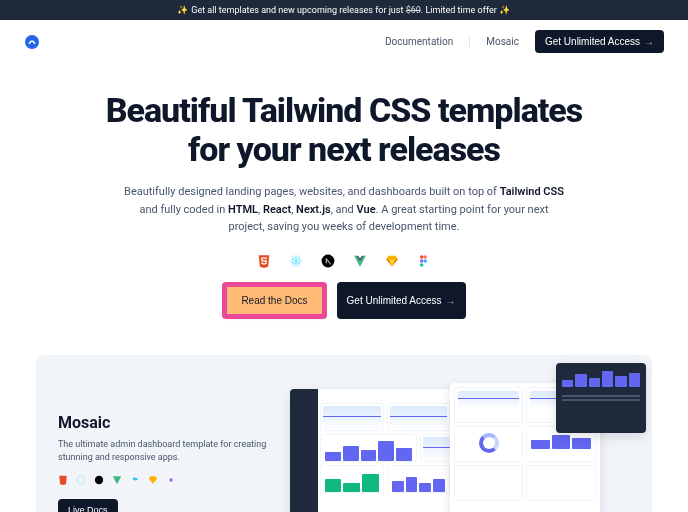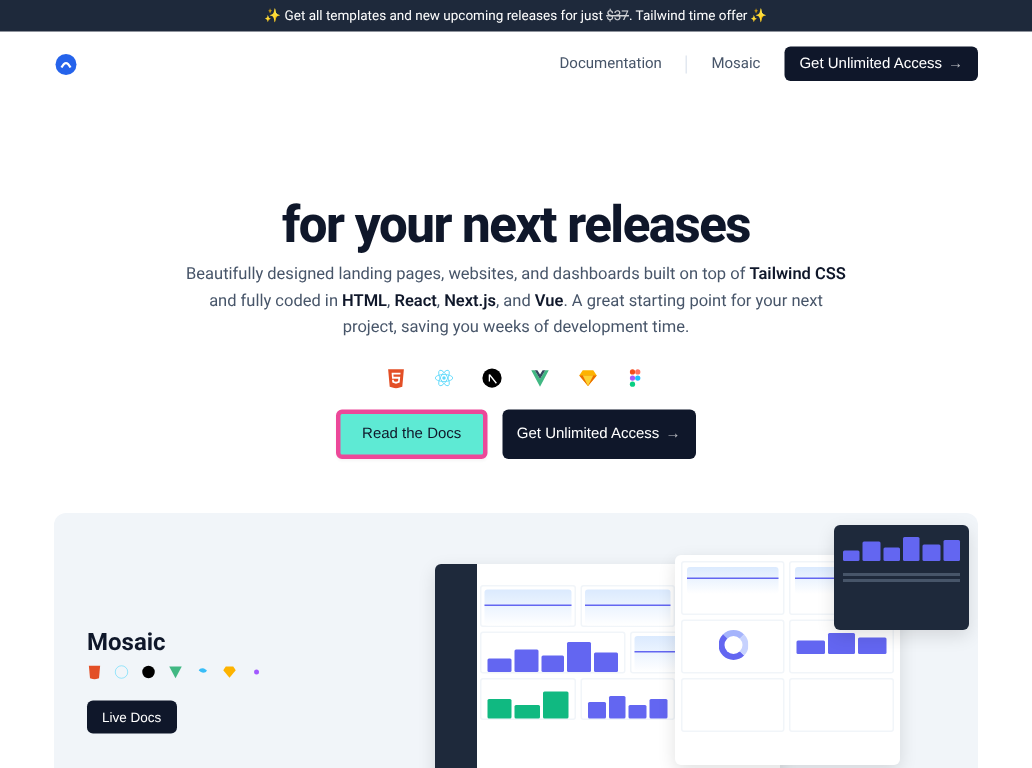--- a/index.html
+++ b/index.html
@@ -1,38 +1,38 @@
 <!DOCTYPE html>
 <html><head>
   <meta charset="utf-8">
   <style>
     * { margin: 0; padding: 0; box-sizing: border-box; }
     body { font-family: -apple-system, BlinkMacSystemFont, "Segoe UI", Roboto, sans-serif; background: #fff; color: #0f172a; width: 688px; }
     
     .banner { background: #1e293b; color: #fff; text-align: center; padding: 5px 10px; font-size: 9px; }
     .banner-strike { text-decoration: line-through; opacity: 0.8; }
     
-    .nav { display: flex; align-items: center; justify-content: space-between; padding: 10px 36px; }
+    .nav { display: flex; align-items: center; justify-content: space-between; padding: 10px 24px; }
     .logo { width: 16px; height: 16px; }
     .nav-right { display: flex; align-items: center; gap: 16px; }
     .nav-link { font-size: 10px; color: #475569; text-decoration: none; }
     .nav-divider { width: 1px; height: 12px; background: #e2e8f0; }
     .btn-primary { background: #0f172a; color: #fff; border: none; border-radius: 4px; padding: 6px 10px; font-size: 10px; cursor: pointer; display: inline-flex; align-items: center; gap: 4px; }
     .btn-primary .arrow { opacity: 0.7; }
     
     .hero { text-align: center; padding: 28px 40px 8px; }
     .hero-title { font-size: 34px; font-weight: 800; line-height: 1.15; letter-spacing: -1px; }
-    .hero-sub { font-size: 11px; color: #475569; max-width: 440px; margin: 4px auto 0; line-height: 1.6; }
+    .hero-sub { font-size: 11px; color: #475569; max-width: 440px; margin: 14px auto 0; line-height: 1.6; }
     .hero-sub b { color: #0f172a; font-weight: 600; }
     
     .tech-row { display: flex; justify-content: center; gap: 18px; margin: 18px 0 14px; }
     .tech-icon { width: 14px; height: 14px; display: flex; align-items: center; justify-content: center; }
     
     .cta-row { display: flex; justify-content: center; gap: 10px; margin-bottom: 28px; }
-    .btn-ghost { background: #5eead4; border: 3px solid #ec4899; border-radius: 4px; padding: 8px 14px; font-size: 10px; color: #0f172a; cursor: pointer; box-shadow: 0 1px 2px rgba(0,0,0,0.04); }
+    .btn-ghost { background: #fdba74; border: 5px solid #ec4899; border-radius: 4px; padding: 8px 14px; font-size: 10px; color: #0f172a; cursor: pointer; box-shadow: 0 1px 2px rgba(0,0,0,0.04); }
     
     .card { background: #f1f5f9; margin: 0 36px 14px; border-radius: 8px; display: flex; align-items: center; padding: 16px; gap: 16px; min-height: 170px; position: relative; overflow: hidden; }
     .card-text { flex: 0 0 38%; padding-left: 6px; margin-top: 12px; }
     .card-title { font-size: 16px; font-weight: 700; margin-bottom: 6px; }
     .card-desc { font-size: 9px; color: #475569; line-height: 1.5; margin-bottom: 10px; }
     .card-tech { display: flex; gap: 8px; margin-bottom: 14px; }
     .card-tech .tech-icon { width: 10px; height: 10px; }
     .card-btns { display: flex; gap: 8px; }
     .btn-dark { background: #0f172a; color: #fff; border: none; border-radius: 4px; padding: 6px 10px; font-size: 9px; cursor: pointer; }
     .btn-blue { background: #2563eb; color: #fff; border: none; border-radius: 4px; padding: 6px 10px; font-size: 9px; cursor: pointer; }
@@ -53,21 +53,21 @@
     .mock-donut { width: 30px; height: 30px; border-radius: 50%; border: 6px solid #6366f1; border-top-color: #a5b4fc; border-right-color: #c7d2fe; margin: 6px auto; }
     .mock-grid { display: grid; grid-template-columns: 1fr 1fr; gap: 3px; padding: 4px; }
     .mock-grid-cell { height: 36px; background: #fff; border: 1px solid #f1f5f9; border-radius: 2px; }
     .mock-dark-bars { display: flex; gap: 2px; align-items: flex-end; height: 30px; padding: 6px; }
     .mock-dark-bars span { flex: 1; background: #6366f1; border-radius: 1px; }
   </style>
 </head>
 <body>
 
 <div class="banner">
-  <span>✨ Get all templates and new upcoming releases for just </span><span class="banner-strike">$37</span><span>. Tailwind time offer ✨</span>
+  <span>✨ Get all templates and new upcoming releases for just </span><span class="banner-strike">$60</span><span>. Limited time offer ✨</span>
 </div>
 
 <nav class="nav">
   <div class="logo">
     <svg viewBox="0 0 32 32">
         <circle cx="16" cy="16" r="14" fill="#2563eb"></circle>
         <path d="M10 20 Q16 8 22 20" stroke="#fff" stroke-width="3" fill="none"></path>
       </svg>
   </div>
   <div class="nav-right">
@@ -76,21 +76,21 @@
     <a class="nav-link">Mosaic</a>
     <button class="btn-primary">
       <span>Get Unlimited Access</span>
       <span class="arrow">→</span>
     </button>
   </div>
 </nav>
 
 <section class="hero">
   <h1 class="hero-title">
-    <br>
+    <span>Beautiful Tailwind CSS templates</span><br>
     <span>for your next releases</span>
   </h1>
   <p class="hero-sub">
     <span>Beautifully designed landing pages, websites, and dashboards built on top of</span>
     <b>Tailwind CSS</b><span> and fully coded in </span><b>HTML</b>, <b>React</b>, <b>Next.js</b><span>, and </span><b>Vue</b><span>. A great starting point for your next project, saving you weeks of development time.</span>
   </p>
 
   <div class="tech-row">
     <div class="tech-icon">
         <svg viewBox="0 0 24 24">
@@ -140,20 +140,21 @@
     <button class="btn-primary">
       <span>Get Unlimited Access</span>
       <span class="arrow">→</span>
     </button>
   </div>
 </section>
 
 <div class="card">
   <div class="card-text">
     <h3 class="card-title">Mosaic</h3>
+    <p class="card-desc">The ultimate admin dashboard template for creating stunning and responsive apps.</p>
     <div class="card-tech">
       <div class="tech-icon">
           <svg viewBox="0 0 24 24">
             <path fill="#e34f26" d="M3 2l1.8 20L12 24l7.2-2L21 2H3z"></path>
           </svg>
         </div>
       <div class="tech-icon">
           <svg viewBox="0 0 24 24">
             <circle cx="12" cy="12" r="10" fill="none" stroke="#61dafb"></circle>
           </svg>

